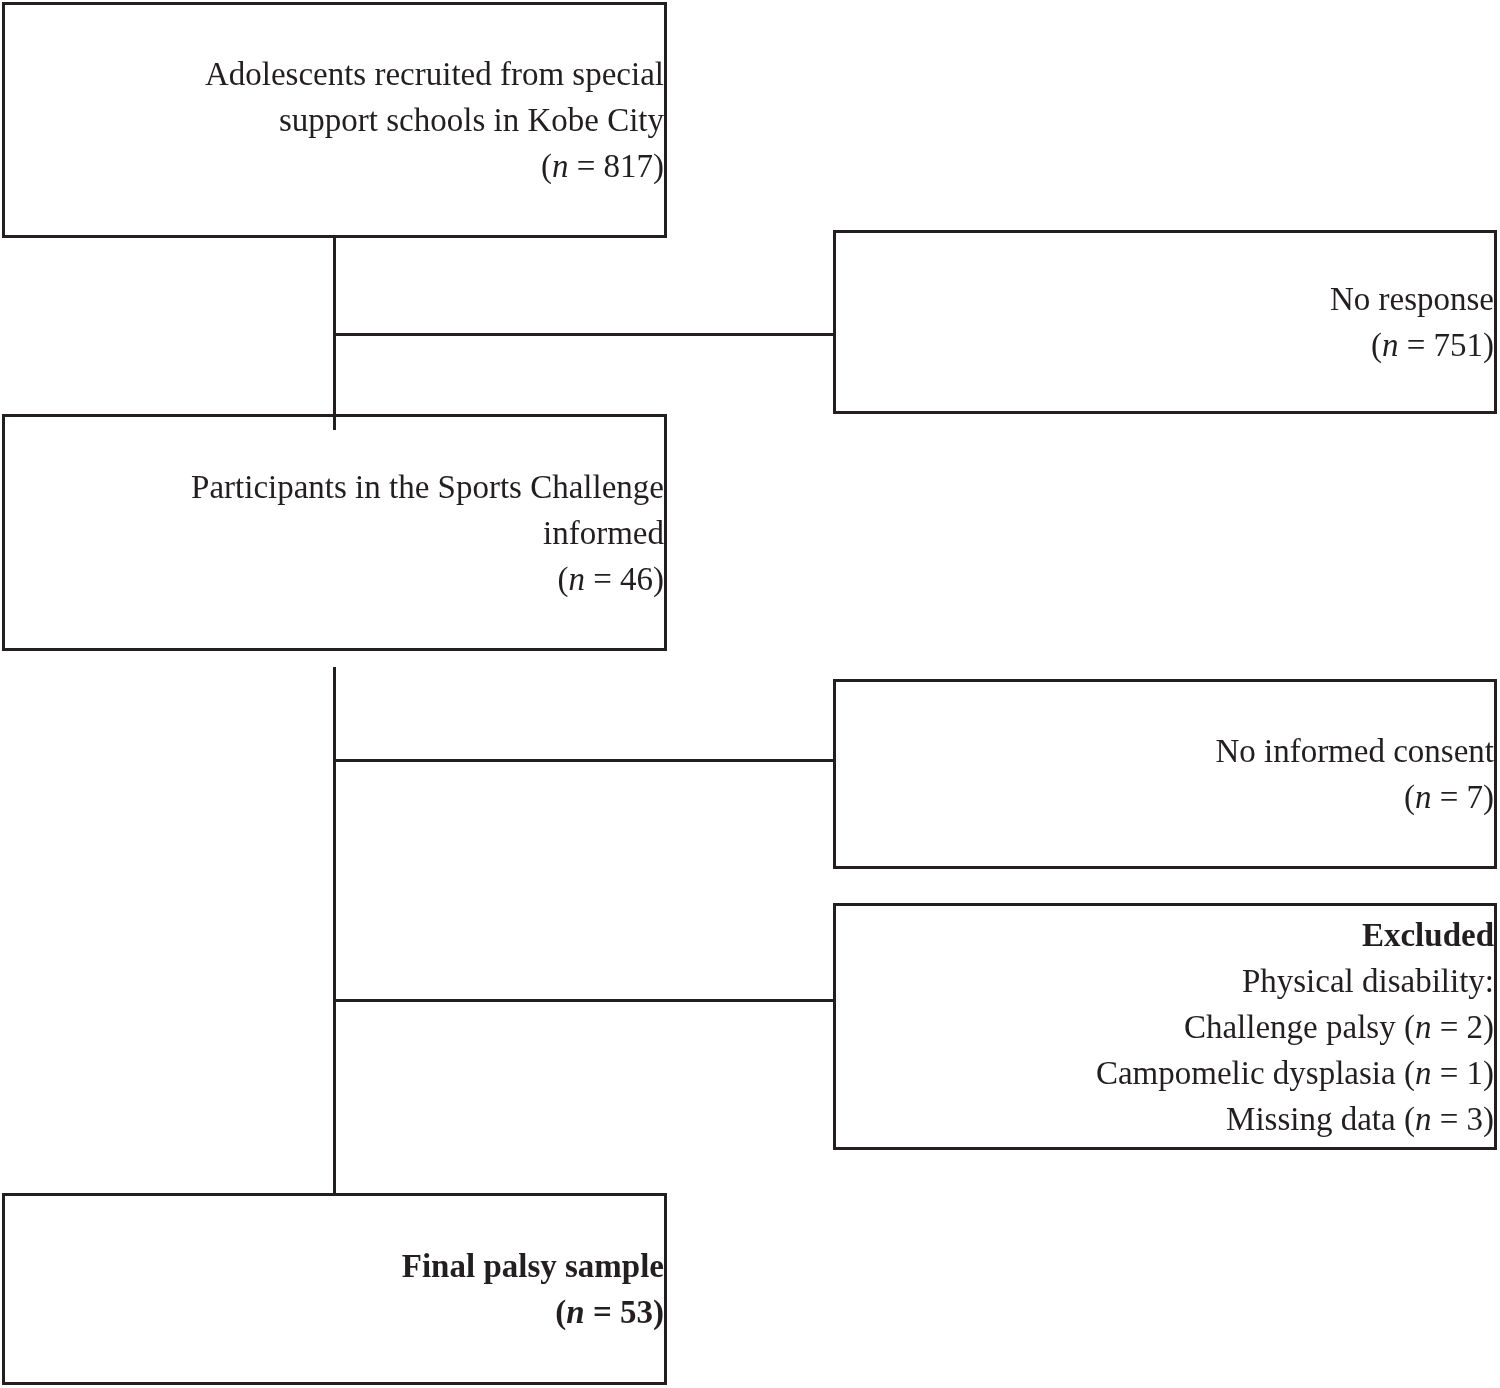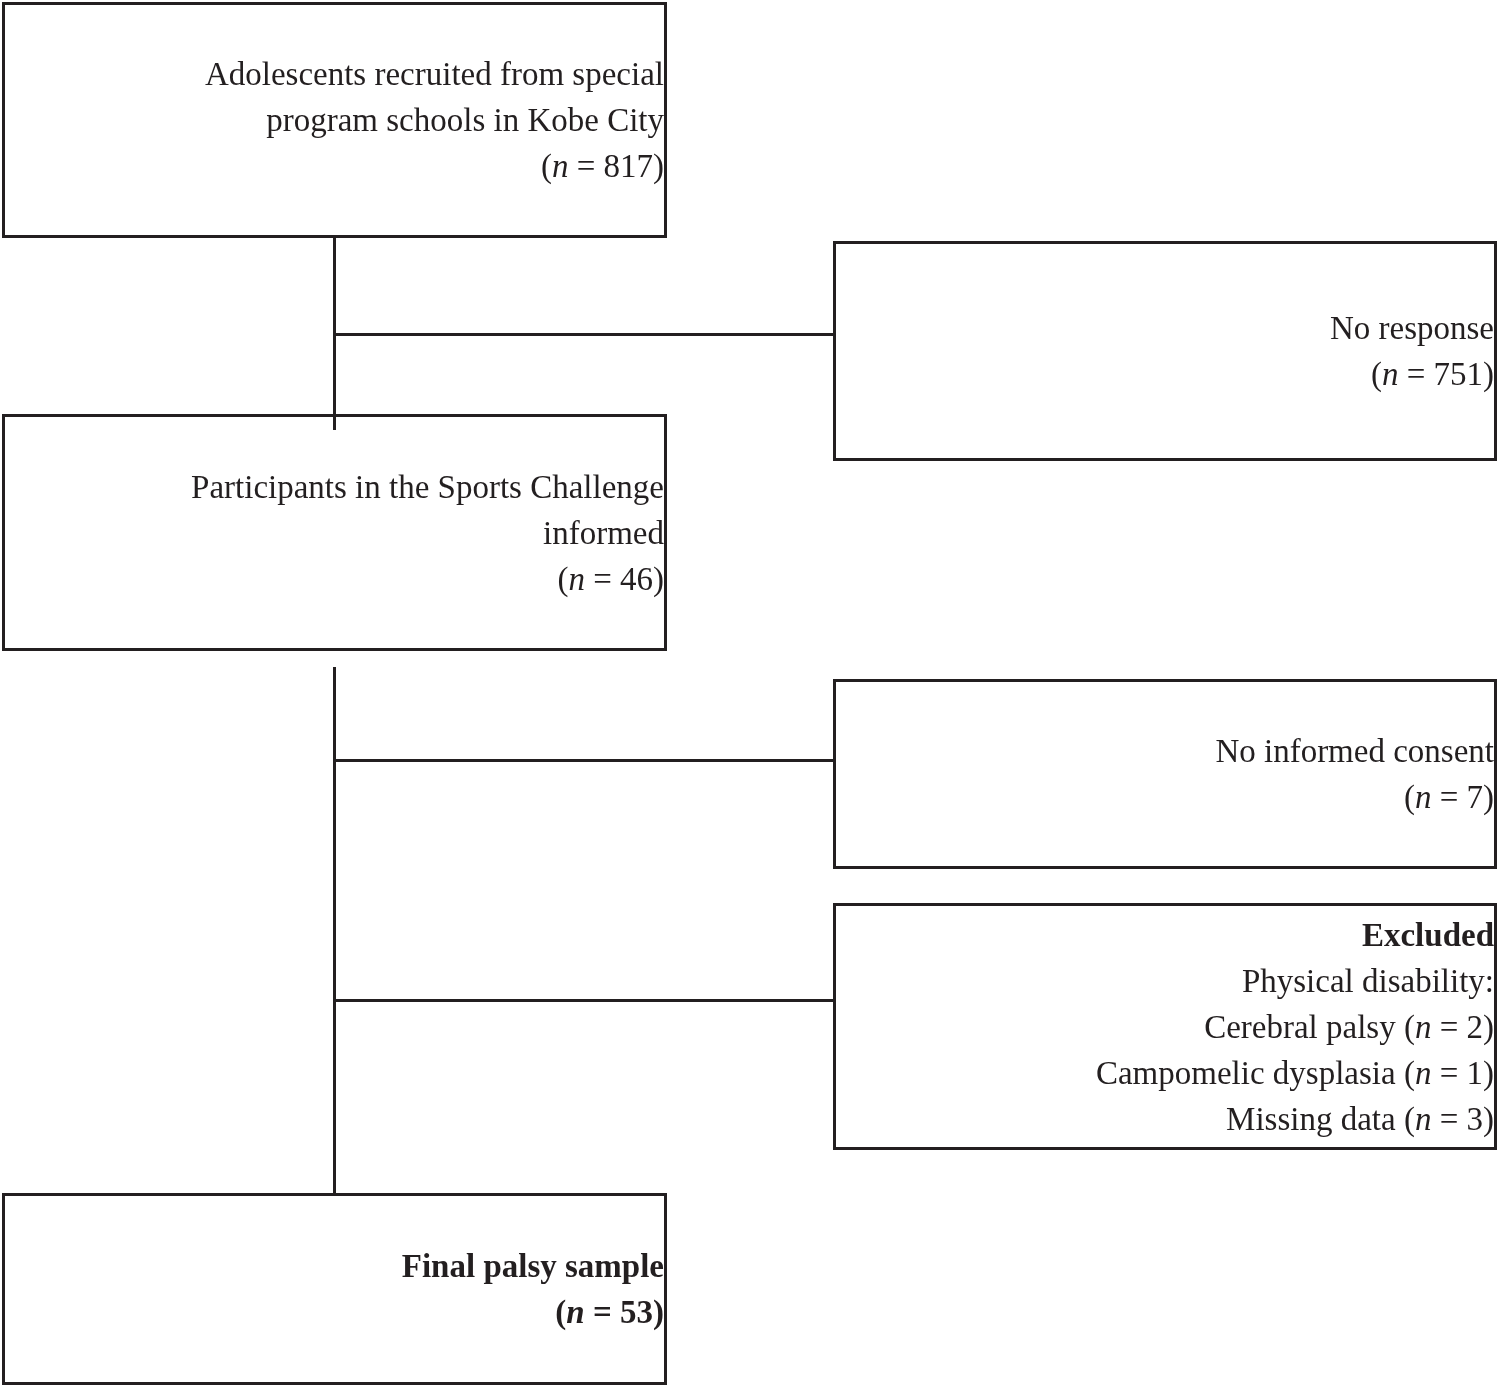--- a/index.html
+++ b/index.html
@@ -39,44 +39,44 @@
   .bold { font-weight: bold; }
   .txt  { white-space: nowrap; }
 </style>
 </head>
 <body>
 
 <div class="canvas">
 
   <div class="box col-left" style="top:2px; height:236px;">
     <div class="txt">Adolescents recruited from special</div>
-    <div class="txt">program schools in Kobe City</div>
+    <div class="txt">support schools in Kobe City</div>
     <div class="txt"><span>(</span><span class="it">n</span><span> = 817)</span></div>
   </div>
 
-  <div class="box col-right" style="top:241px; height:220px;font-family:Liberation Serif, serif;">
+  <div class="box col-right" style="top:230px; height:184px;font-family:Liberation Serif, serif;">
     <div class="txt">No response</div>
     <div class="txt"><span>(</span><span class="it">n</span><span> = 751)</span></div>
   </div>
 
   <div class="box col-left" style="top:414px; height:237px;">
     <div class="txt">Participants in the Sports Challenge</div>
     <div class="txt">informed</div>
     <div class="txt"><span>(</span><span class="it">n</span><span> = 46)</span></div>
   </div>
 
   <div class="box col-right" style="top:667px; height:190px;margin-top:12px;">
     <div class="txt">No informed consent</div>
     <div class="txt"><span>(</span><span class="it">n</span><span> = 7)</span></div>
   </div>
 
   <div class="box col-right" style="top:903px; height:247px;">
     <div class="txt bold">Excluded</div>
     <div class="txt">Physical disability:</div>
-    <div class="txt"><span>Cerebral palsy (</span><span class="it">n</span><span> = 2)</span></div>
+    <div class="txt"><span>Challenge palsy (</span><span class="it">n</span><span> = 2)</span></div>
     <div class="txt"><span>Campomelic dysplasia (</span><span class="it">n</span><span> = 1)</span></div>
     <div class="txt"><span>Missing data (</span><span class="it">n</span><span> = 3)</span></div>
   </div>
 
   <div class="box col-left bold" style="top:1193px; height:192px;">
     <div class="txt">Final palsy sample</div>
     <div class="txt"><span>(</span><span class="it">n</span><span> = 53)</span></div>
   </div>
 
   <div class="conn" style="left:333px; top:238px; width:3px; height:192px;"></div>

